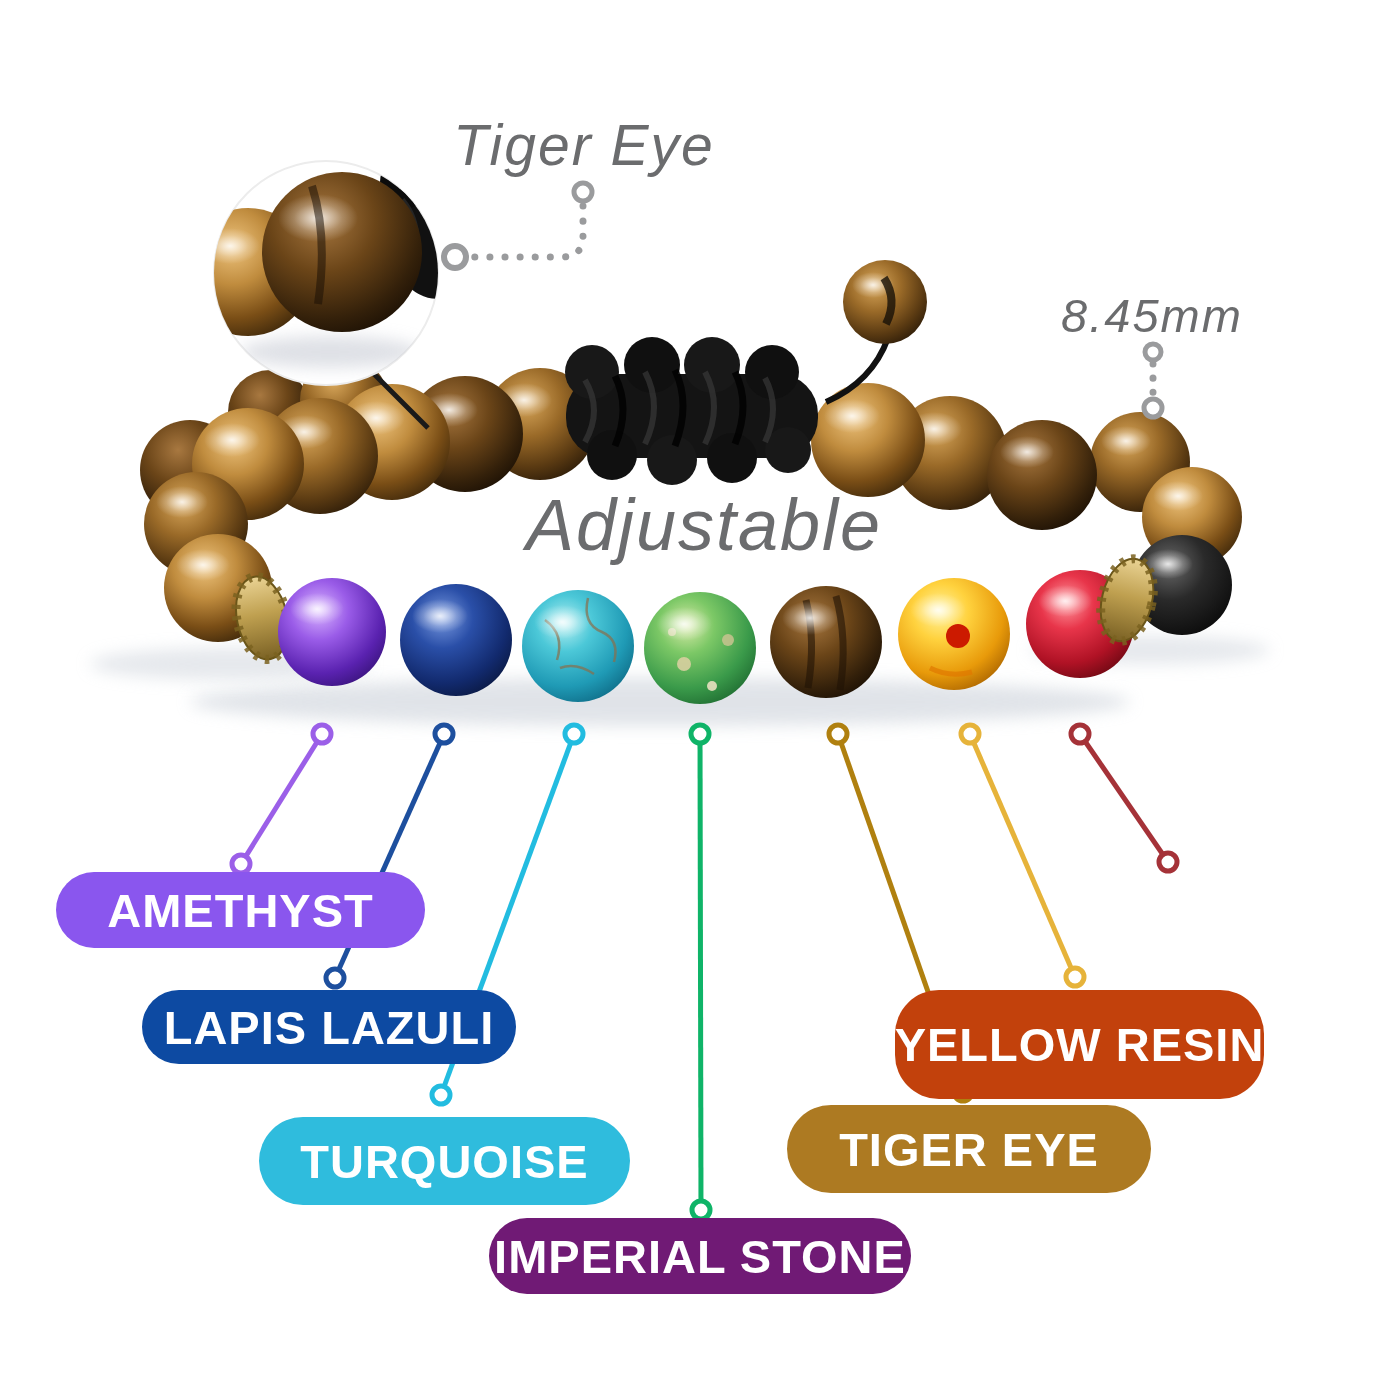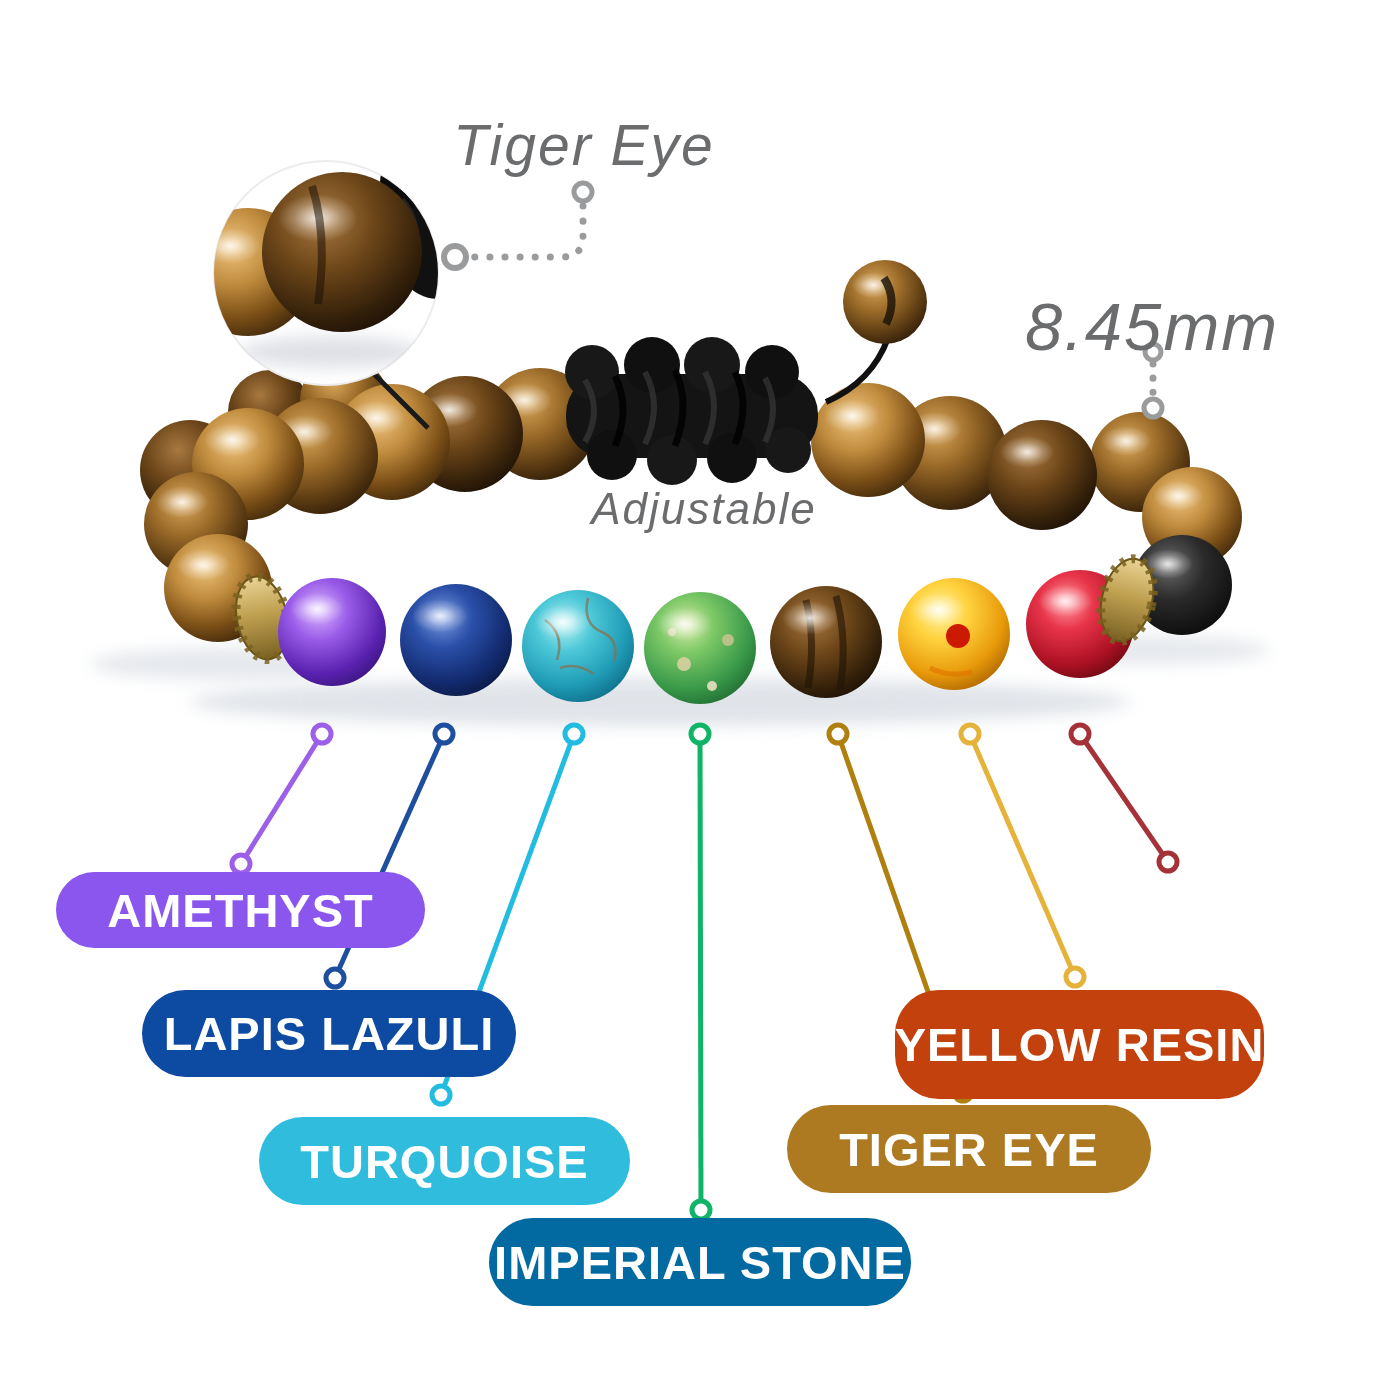--- a/index.html
+++ b/index.html
@@ -2,22 +2,22 @@
 <html><head>
 <meta charset="utf-8">
 <style>
   html,body{margin:0;padding:0;background:#fff;}
   .stage{position:relative;width:1400px;height:1400px;background:#fff;overflow:hidden;
          font-family:"Liberation Sans",sans-serif;}
   .scene{position:absolute;left:0;top:0;}
   .annot{position:absolute;font-style:italic;color:#6b6c6e;letter-spacing:2px;
          white-space:nowrap;transform:translateX(-50%);}
   .annot.tiger{font-size:57px;}
-  .annot.size{font-size:67px;}
-  .annot.adjust{font-size:44px;}
+  .annot.size{font-size:47px;}
+  .annot.adjust{font-size:72px;}
   .pill{position:absolute;display:flex;align-items:center;justify-content:center;
         border-radius:44px;color:#fff;font-weight:bold;font-size:47px;
         letter-spacing:1px;white-space:nowrap;}
 </style>
 </head>
 <body>
 
 <div class="stage">
 
   <svg class="scene" width="1400" height="1400" viewBox="0 0 1400 1400">
@@ -280,24 +280,24 @@
   </svg>
 
   <div class="annot tiger" style="left: 584px; top: 112px; color: rgb(107, 108, 110);">Tiger Eye</div>
 
   <div class="annot size" style="left: 1152px; top: 288px; color: rgb(107, 108, 110);">8.45mm</div>
 
   <div class="annot adjust" style="left: 704px; top: 484px; color: rgb(107, 108, 110);">Adjustable</div>
 
   <div class="pill" style="left: 56px; top: 872px; width: 369px; height: 76px; background: rgb(138, 86, 238);">AMETHYST</div>
 
-  <div class="pill" style="left: 142px; top: 990px; width: 374px; height: 87px; background: rgb(13, 74, 162);">LAPIS LAZULI</div>
+  <div class="pill" style="left: 142px; top: 990px; width: 374px; height: 74px; background: rgb(13, 74, 162);">LAPIS LAZULI</div>
 
   <div class="pill" style="left: 259px; top: 1117px; width: 371px; height: 88px; background: rgb(47, 188, 221);">TURQUOISE</div>
 
-  <div class="pill" style="left: 489px; top: 1218px; width: 422px; height: 88px; background: #0369a1;">IMPERIAL STONE</div>
+  <div class="pill" style="left: 489px; top: 1218px; width: 422px; height: 76px; background: #701a75;">IMPERIAL STONE</div>
 
   <div class="pill" style="left: 787px; top: 1105px; width: 364px; height: 88px; background: rgb(173, 122, 34);">TIGER EYE</div>
 
   <div class="pill" style="left: 895px; top: 990px; width: 369px; height: 109px; background: #c2410c;">YELLOW RESIN</div>
 
 
 </div>
 
 </body></html>

